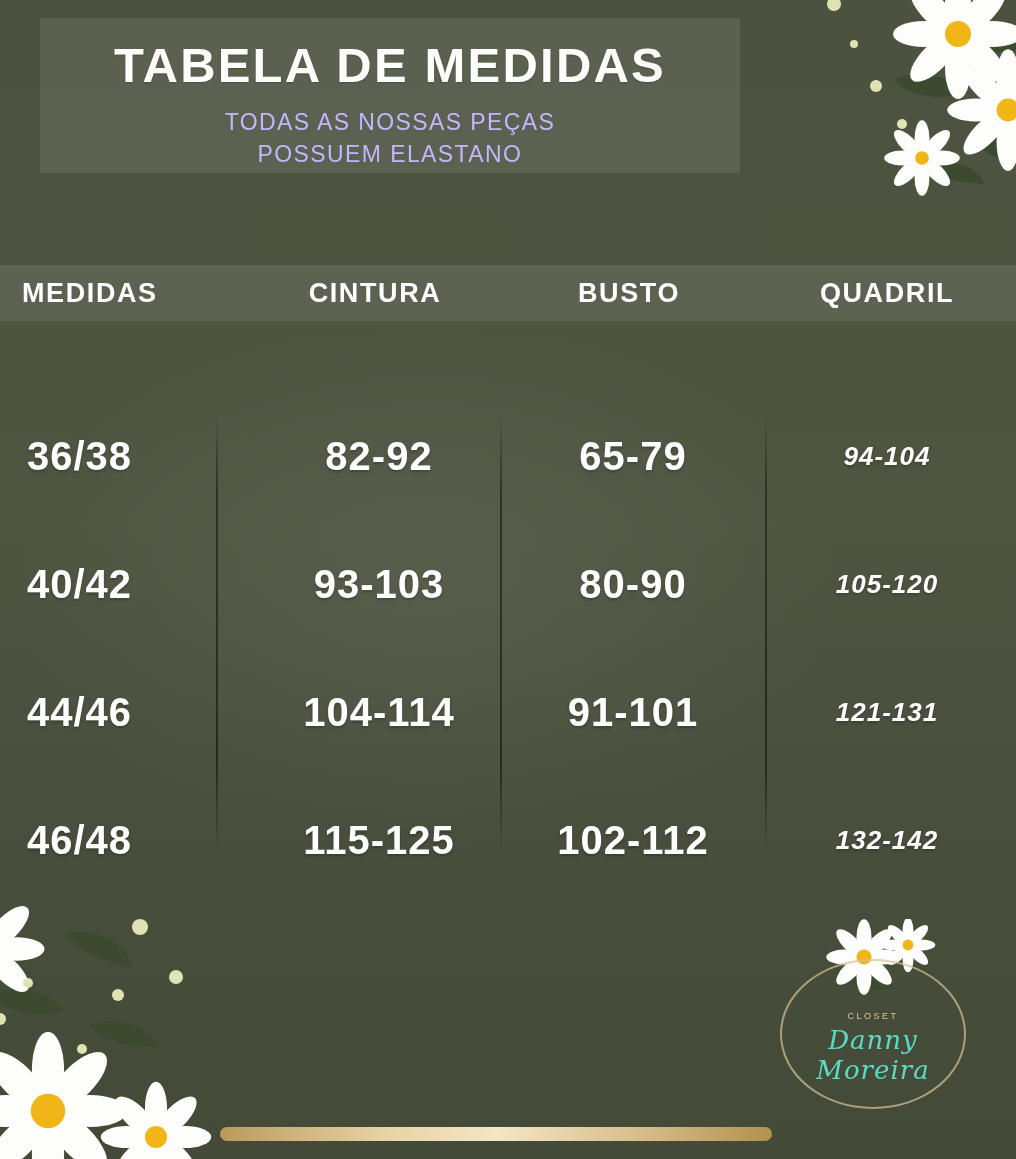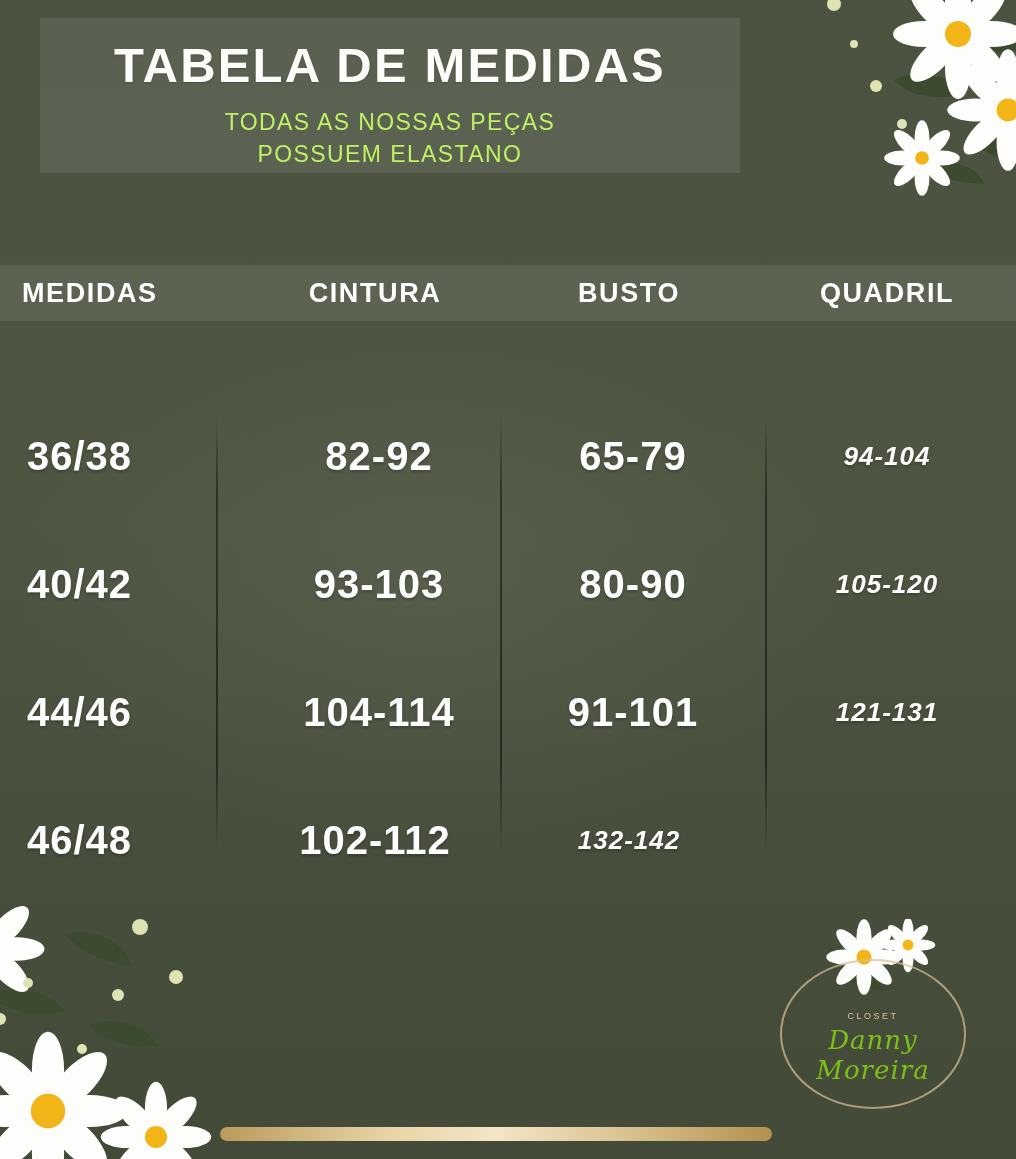--- a/index.html
+++ b/index.html
@@ -45,21 +45,21 @@
   #title {
     color: #fdfdfa;
     font-weight: bold;
     font-size: 49px;
     letter-spacing: 2.2px;
     line-height: 1.05;
     text-shadow: 0 1px 2px rgba(0,0,0,0.18);
   }
   #subtitle {
     margin-top: 14px;
-    color: #bef264;
+    color: #c4b5fd;
     font-size: 23px;
     letter-spacing: 1.4px;
     line-height: 1.42;
     text-align: center;
   }
 
   
   #header-row {
     position: absolute;
     left: 0; top: 265px;
@@ -144,21 +144,21 @@
     text-align: center;
     color: #d9c59b;
     font-size: 9px;
     letter-spacing: 2.5px;
   }
   #logo-name {
     position: absolute;
     left: 0; top: 74px;
     width: 210px;
     text-align: center;
-    color: #84cc16;
+    color: #5eead4;
     font-family: "DejaVu Serif", serif;
     font-style: italic;
     font-size: 26px;
     letter-spacing: 1px;
     opacity: 0.9;
   }
 
   
   .flower-layer { position: absolute; pointer-events: none; }
   #flowers-tr { right: -10px; top: -18px; width: 300px; height: 260px; }
@@ -205,20 +205,21 @@
       <div class="cell c3">105-120</div>
     </div>
     <div class="row">
       <div class="cell size">44/46</div>
       <div class="cell c1">104-114</div>
       <div class="cell c2">91-101</div>
       <div class="cell c3">121-131</div>
     </div>
     <div class="row">
       <div class="cell size">46/48</div>
+      <div class="cell c1">115-125</div>
       <div class="cell c2">102-112</div>
       <div class="cell c3">132-142</div>
     </div>
   </div>
 
   <svg class="flower-layer" id="flowers-tr" viewBox="0 0 300 260">
     <g fill="#3c4a30">
       <path d="M190 10 C215 0 250 14 256 40 C232 34 206 30 190 10 Z"></path>
       <path d="M168 98 C190 86 224 92 238 112 C212 118 184 116 168 98 Z"></path>
       <path d="M250 160 C270 150 296 160 300 180 C278 178 262 176 250 160 Z"></path>

